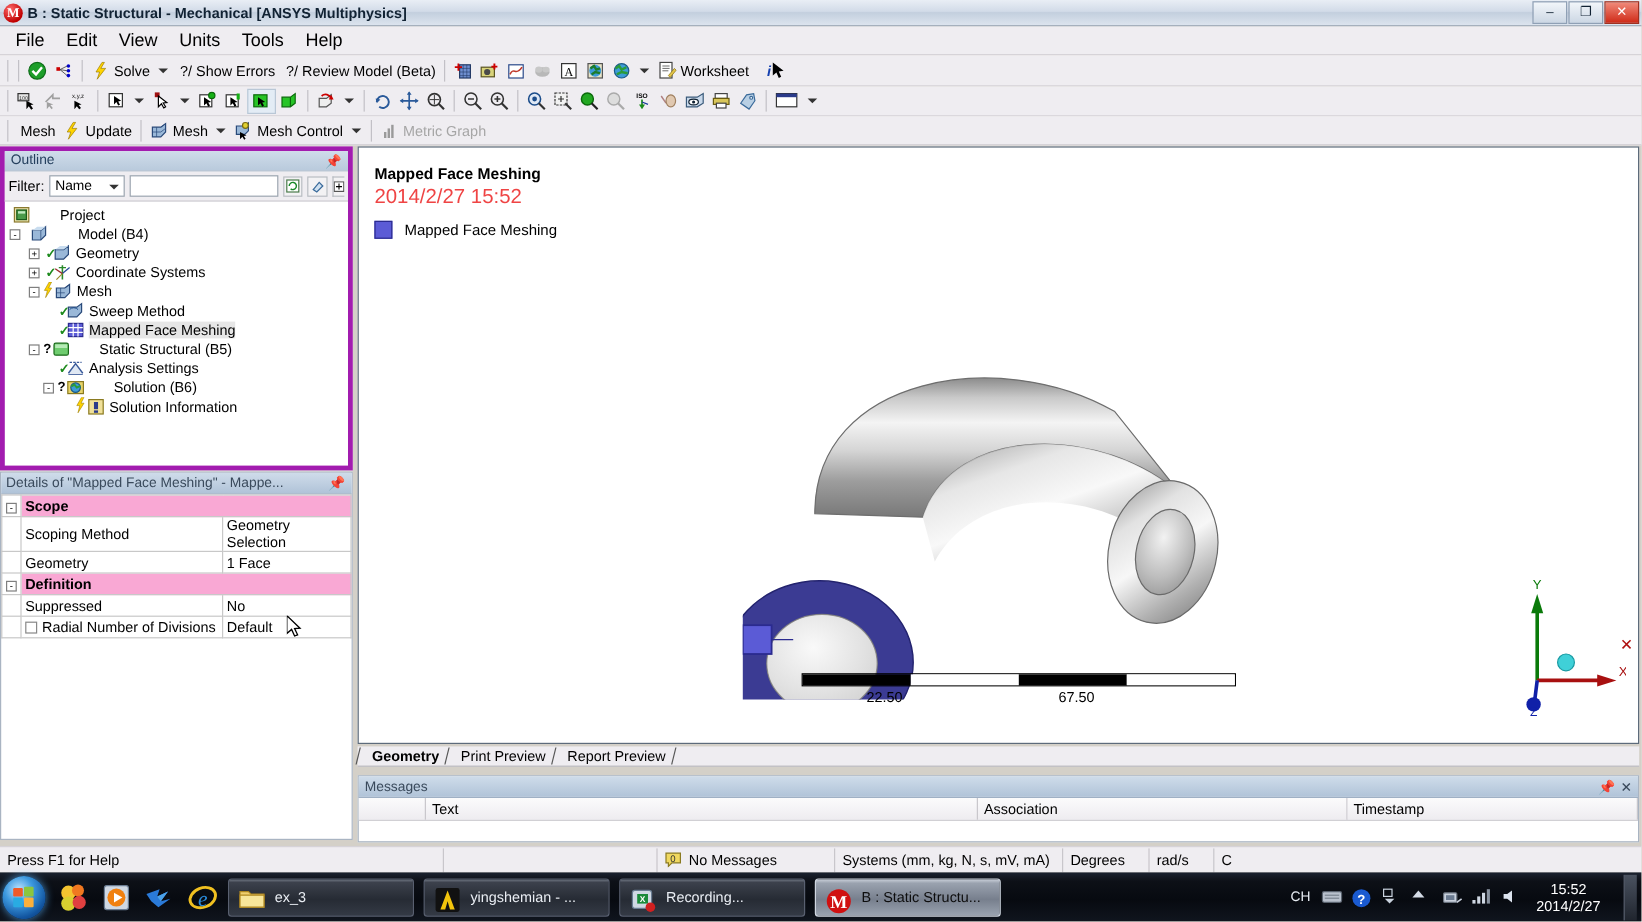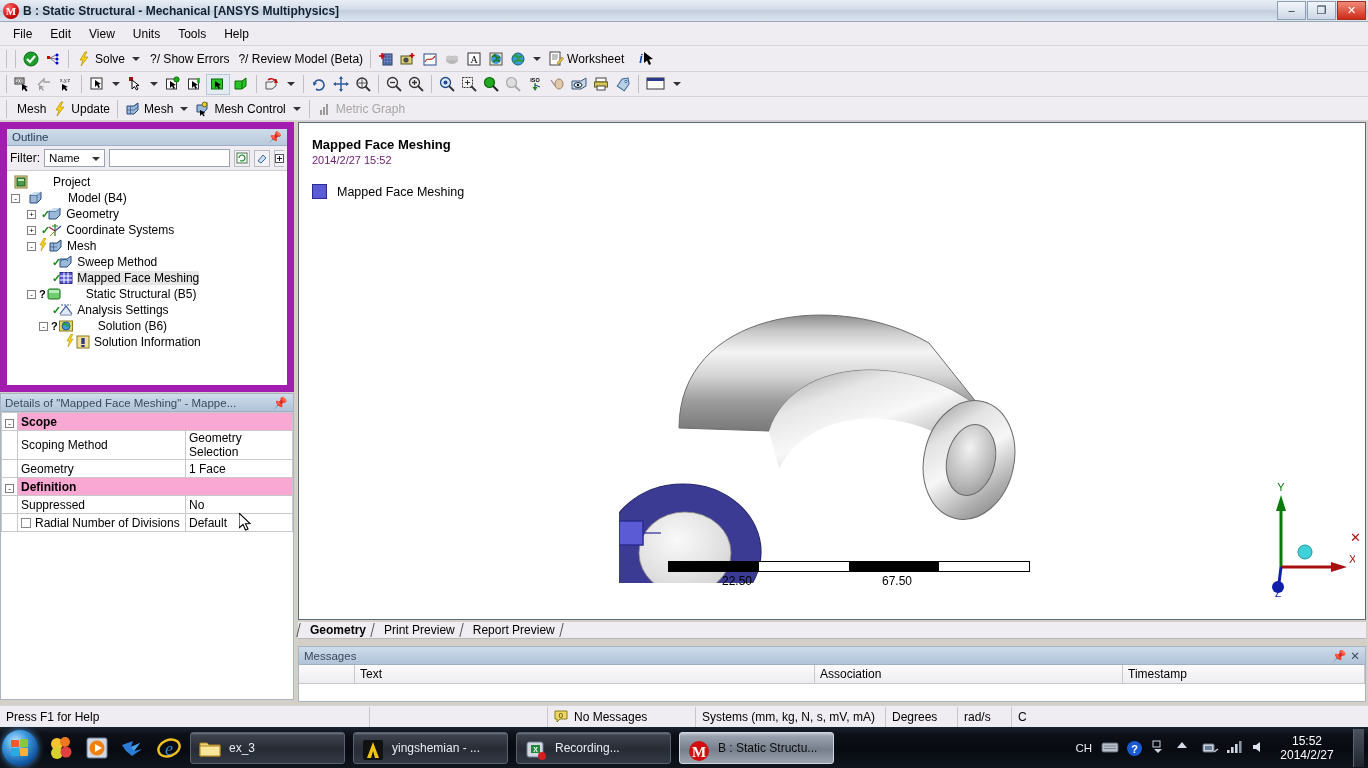--- a/index.html
+++ b/index.html
@@ -40,21 +40,21 @@
     font-size: 11px; color: #123; line-height: 1;
   }
   .winbtn.close { background: linear-gradient(to bottom, #f08a7a, #cf2a17); color: #fff; border-color: #a03020; margin-right: 2px;}
 
   
   .menubar {
     position: absolute; left: 0; top: 22px; width: 1368px; height: 24px;
     background: #efedf1; border-bottom: 1px solid #d6d3d8;
     display: flex; align-items: center; padding-left: 4px;
   }
-  .menuitem { padding: 3px 9px; font-size: 12px; color: #000; }
+  .menuitem { padding: 3px 9px; font-size: 15px; color: #000; }
 
   
   .toolbar {
     position: absolute; left: 0; width: 1368px;
     background: #efedf1; border-bottom: 1px solid #d6d3d8;
     display: flex; align-items: center; padding-left: 2px;
   }
   .tb1 { top: 46px; height: 26px; }
   .tb2 { top: 72px; height: 25px; }
   .tb3 { top: 97px; height: 24px; }
@@ -68,21 +68,21 @@
   .sep { width: 1px; height: 18px; background: #c2c0c6; margin: 0 4px; }
   .caret { width:0;height:0;border-left:4px solid transparent;border-right:4px solid transparent;border-top:4px solid #333; margin:0 4px; }
   .ico { display:inline-block; width:16px; height:16px; position: relative; flex: 0 0 16px;}
 
   
   .ico svg { display:block; }
 
   
   .outline-panel {
     position: absolute; left: 0; top: 122px; width: 294px; height: 270px;
-    background: #fff; border: 7px solid #a21caf;
+    background: #fff; border: 4px solid #a21caf;
   }
   .panel-head {
     height: 17px; background: linear-gradient(to bottom,#cfdcea,#b9cadc);
     display: flex; align-items: center; padding-left: 5px;
     font-size: 11.5px; color: #25405e; border-bottom: 1px solid #9fb0c4;
   }
   .panel-head .pin { margin-left: auto; margin-right: 5px; font-size: 11px; color:#25405e; }
   .filterbar {
     height: 25px; background: #efedf1; display: flex; align-items: center;
     gap: 4px; padding: 0 3px; border-bottom: 1px solid #cfcdd2;
@@ -127,21 +127,21 @@
   td.exp { width: 14px; text-align: center; border-right: none; }
   td.k { width: 168px; }
   td.v { }
 
   
   .graphics {
     position: absolute; left: 298px; top: 122px; width: 1068px; height: 498px;
     background: #fff; border: 1px solid #5d6b7b;
   }
   .g-title { position:absolute; left: 13px; top: 14px; font-size: 13px; font-weight: bold; color:#000;}
-  .g-date { position:absolute; left: 13px; top: 31px; font-size: 11px; color:#701a75; }
+  .g-date { position:absolute; left: 13px; top: 31px; font-size: 17px; color:#ef4444; }
   .g-legend { position:absolute; left: 13px; top: 61px; display:flex; align-items:center; }
   .g-swatch { width: 15px; height: 15px; background: #5b5bd6; border: 1px solid #2b2b8f; }
   .g-legend .t { margin-left: 10px; font-size: 12.5px; }
 
   
   .model { position: absolute; left: 320px; top: 130px; width: 400px; height: 330px; }
 
   
   .scalebar { position: absolute; left: 355px; top: 437px; width: 390px; }
   .sb-top { position: relative; height: 16px; font-size: 12px; }

